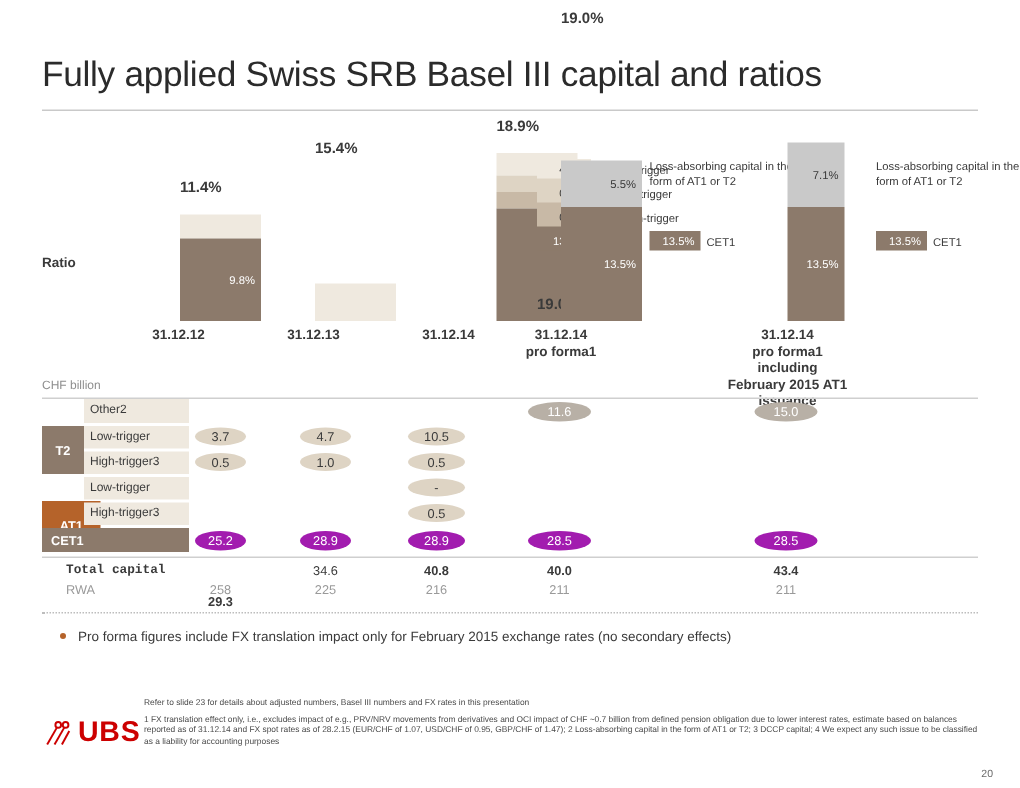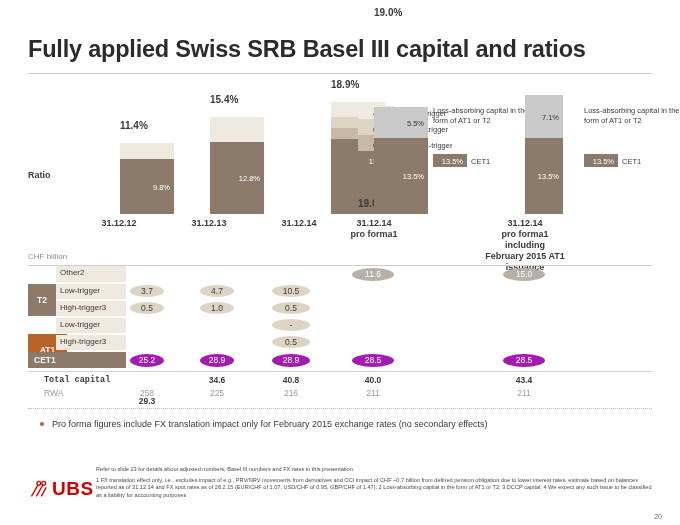--- a/index.html
+++ b/index.html
@@ -1,19 +1,19 @@
 <!DOCTYPE html>
 <html><head>
 <meta charset="utf-8">
 <style>
   html,body{margin:0;padding:0;}
   body{width:680px;height:525px;background:#ffffff;font-family:"Liberation Sans",sans-serif;color:#333;position:relative;overflow:hidden;}
   .page{position:absolute;inset:0;}
 
-  .title{position:absolute;left:28px;top:36px;font-size:23.5px;color:#2b2b2b;font-weight:700;letter-spacing:-0.2px;}
+  .title{position:absolute;left:28px;top:36px;font-size:23.5px;color:#2b2b2b;font-weight:400;letter-spacing:-0.2px;}
   .title-rule{position:absolute;left:28px;top:73px;width:624px;height:1px;background:#c9c9c9;}
 
   .chart-area{position:absolute;left:28px;top:84px;width:624px;height:130px;}
 
   .ratio-label{position:absolute;left:28px;top:170px;font-size:9px;font-weight:bold;color:#3a3a3a;}
 
   
   .grp{position:absolute;bottom:0;width:54px;}
   .bar{position:absolute;left:0;width:54px;}
   .seg{width:100%;box-sizing:border-box;position:relative;}
@@ -80,23 +80,20 @@
         <div class="seg cet1" style="height:55px;">
             <span>9.8%</span>
           </div>
       </div>
     </div>
 
     <div class="grp" style="left:182px;height:130px;">
       <div class="toptag" style="top:10px;">15.4%</div>
       <div class="bar" style="bottom:0;">
         <div class="seg t2l" style="height:25px;"></div>
-        <div class="seg cet1" style="height:72px;">
-            <span>12.8%</span>
-          </div>
       </div>
     </div>
 
     <div class="grp" style="left:255px;height:130px;margin-left:48px;">
       <div class="toptag" style="top:-5px;">18.9%</div>
       <div class="bar" style="bottom:0;">
         <div class="seg t2l" style="height:15px;"></div>
         <div class="seg t2h" style="height:11px;"></div>
         <div class="seg at1h" style="height:11px;"></div>
         <div class="seg cet1" style="height:75px;"></div>
@@ -202,21 +199,21 @@
   <div class="pill dark" style="left:130px;top:354px;width:34px;height:13px;line-height:13px;"><span>25.2</span></div>
   <div class="pill dark" style="left:200px;top:354px;width:34px;height:13px;line-height:13px;"><span>28.9</span></div>
   <div class="pill dark" style="left:272px;top:354px;width:38px;height:13px;line-height:13px;"><span>28.9</span></div>
   <div class="pill dark" style="left:352px;top:354px;width:42px;height:13px;line-height:13px;"><span>28.5</span></div>
   <div class="pill dark" style="left:503px;top:354px;width:42px;height:13px;line-height:13px;"><span>28.5</span></div>
 
   <div class="hr" style="left:28px;top:371px;width:624px;"></div>
 
   <div class="totalrow" style="left:44px;top:375px;">Total capital</div>
   <div class="val" style="left:130px;top:396px;width:34px;font-weight:bold;">29.3</div>
-  <div class="val" style="left:200px;top:375px;width:34px;font-weight:bold;">34.6</div>
+  <div class="val" style="left:200px;top:375px;width:34px;font-weight:normal;">34.6</div>
   <div class="val" style="left:272px;top:375px;width:38px;font-weight:bold;">40.8</div>
   <div class="val" style="left:352px;top:375px;width:42px;font-weight:bold;">40.0</div>
   <div class="val" style="left:503px;top:375px;width:42px;font-weight:bold;">43.4</div>
 
   <div class="rwarow" style="left:44px;top:388px;">RWA</div>
   <div class="val" style="left:130px;top:388px;width:34px;color:#9a9a9a;">258</div>
   <div class="val" style="left:200px;top:388px;width:34px;color:#9a9a9a;">225</div>
   <div class="val" style="left:272px;top:388px;width:38px;color:#9a9a9a;">216</div>
   <div class="val" style="left:352px;top:388px;width:42px;color:#9a9a9a;">211</div>
   <div class="val" style="left:503px;top:388px;width:42px;color:#9a9a9a;">211</div>

